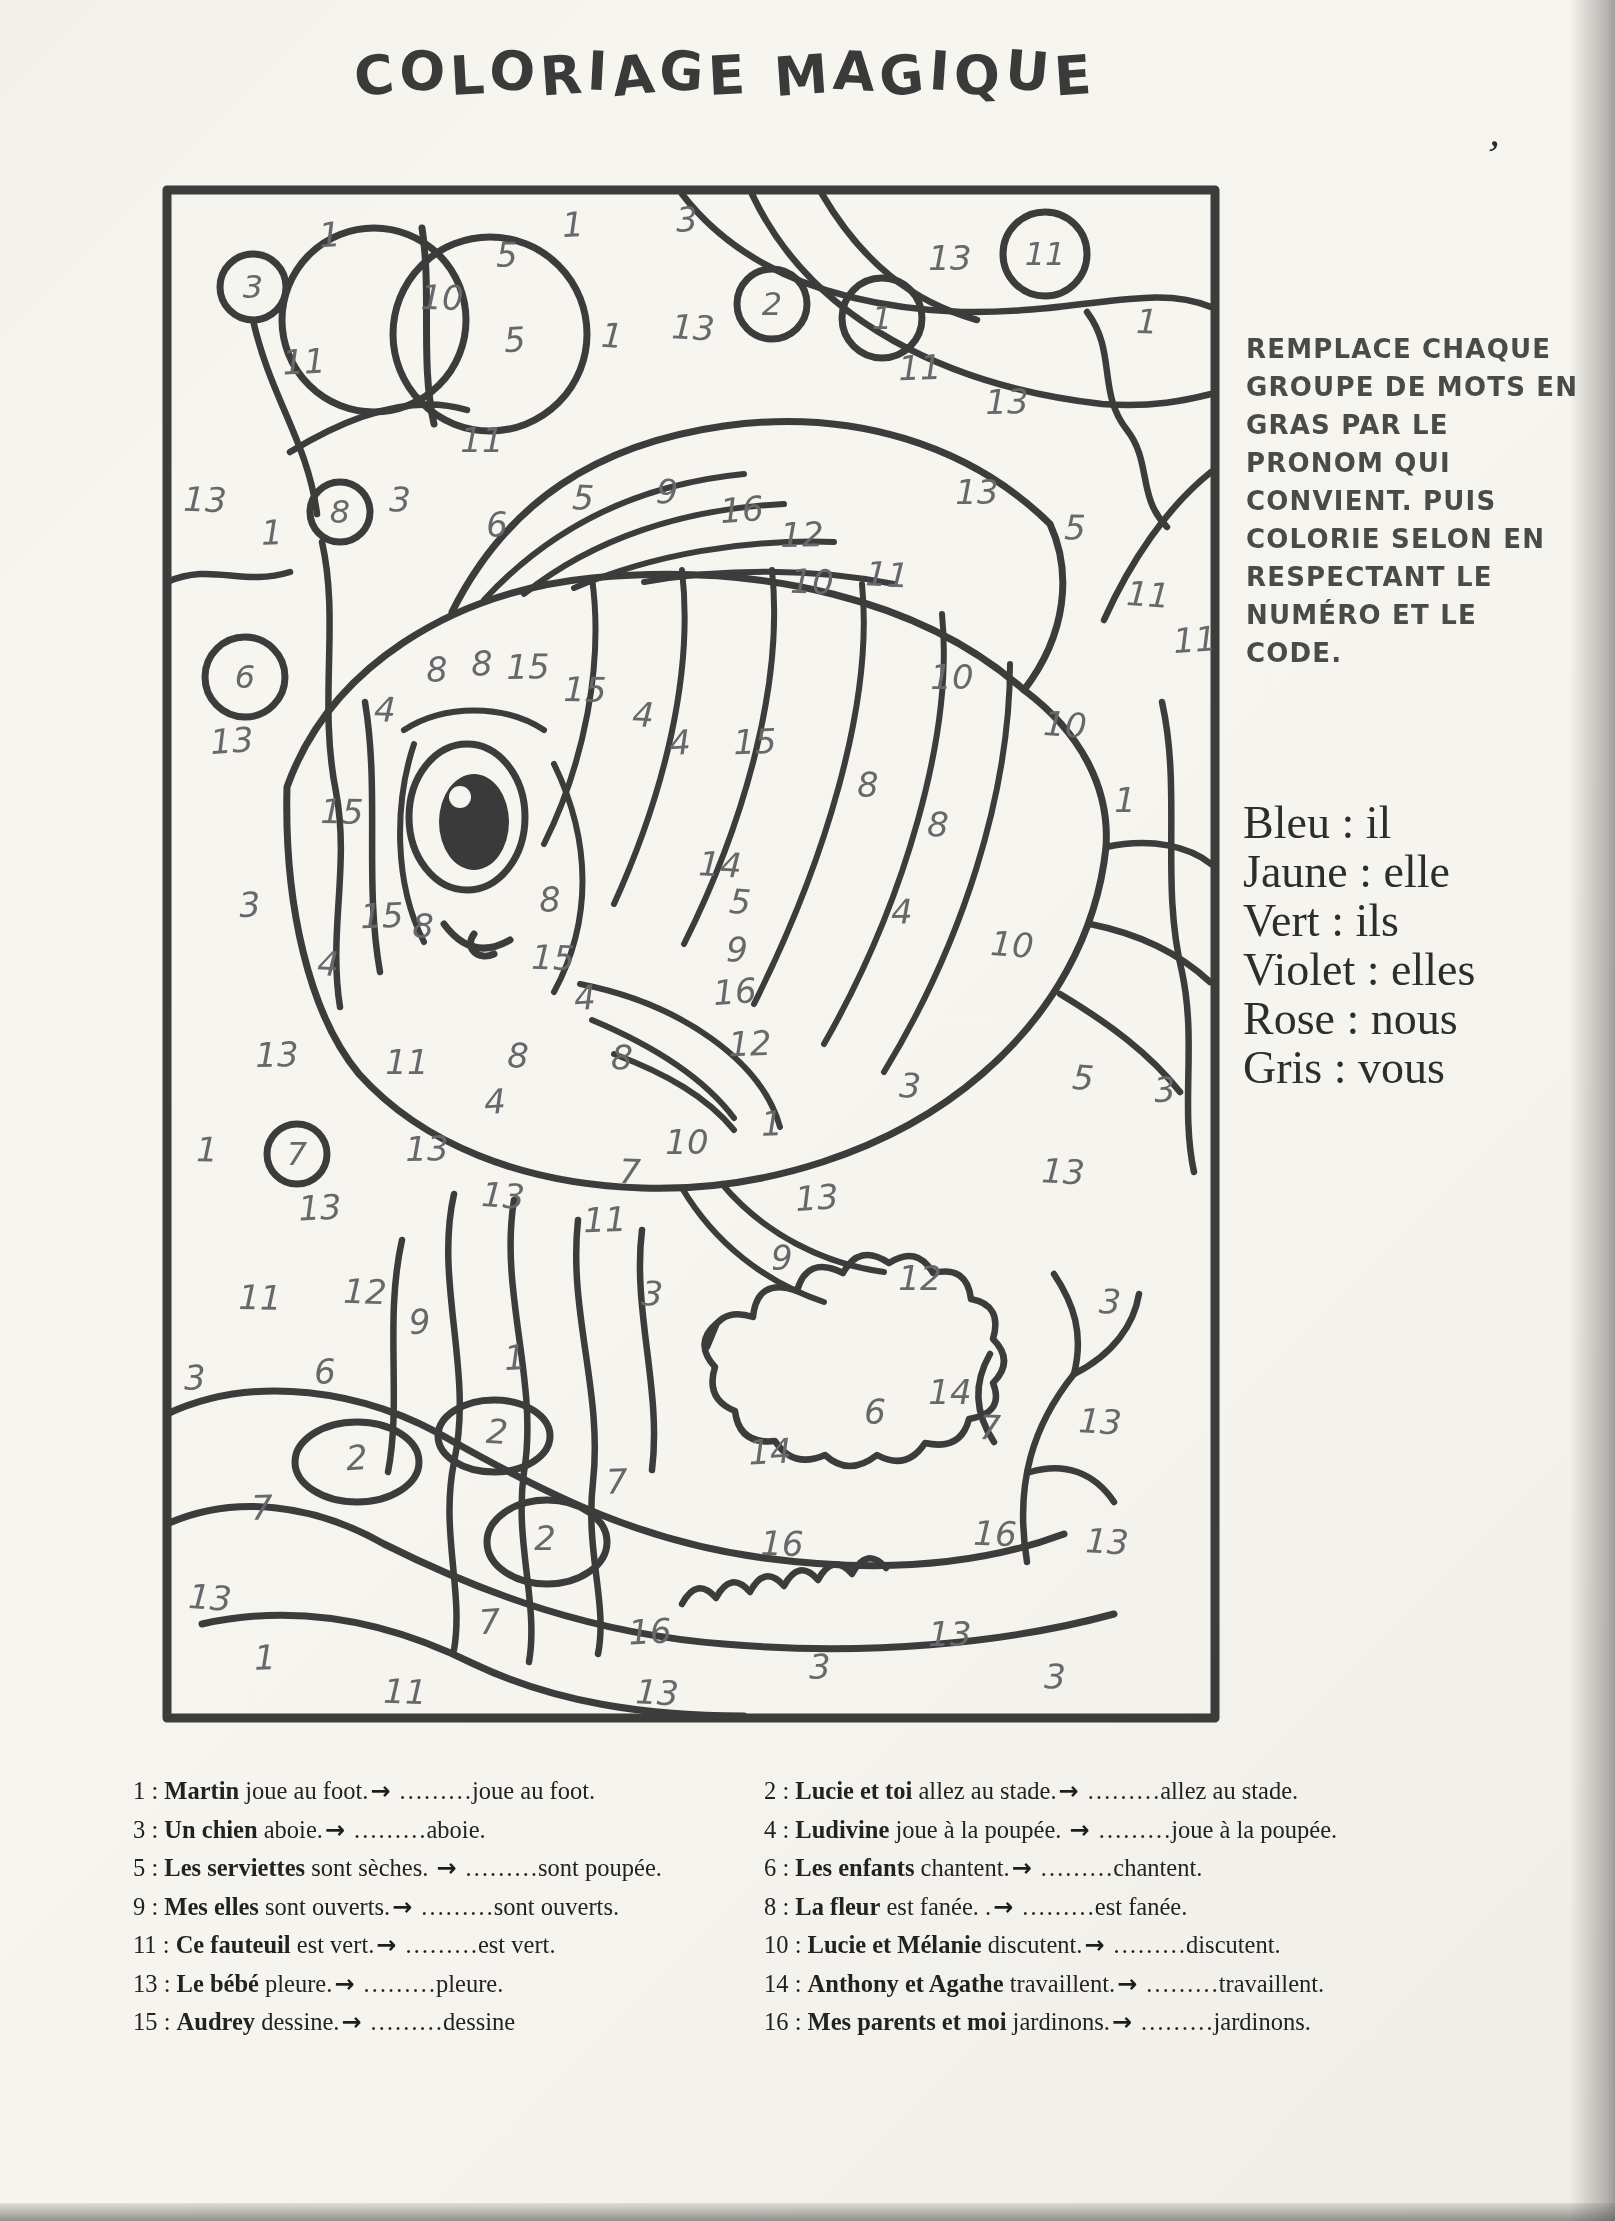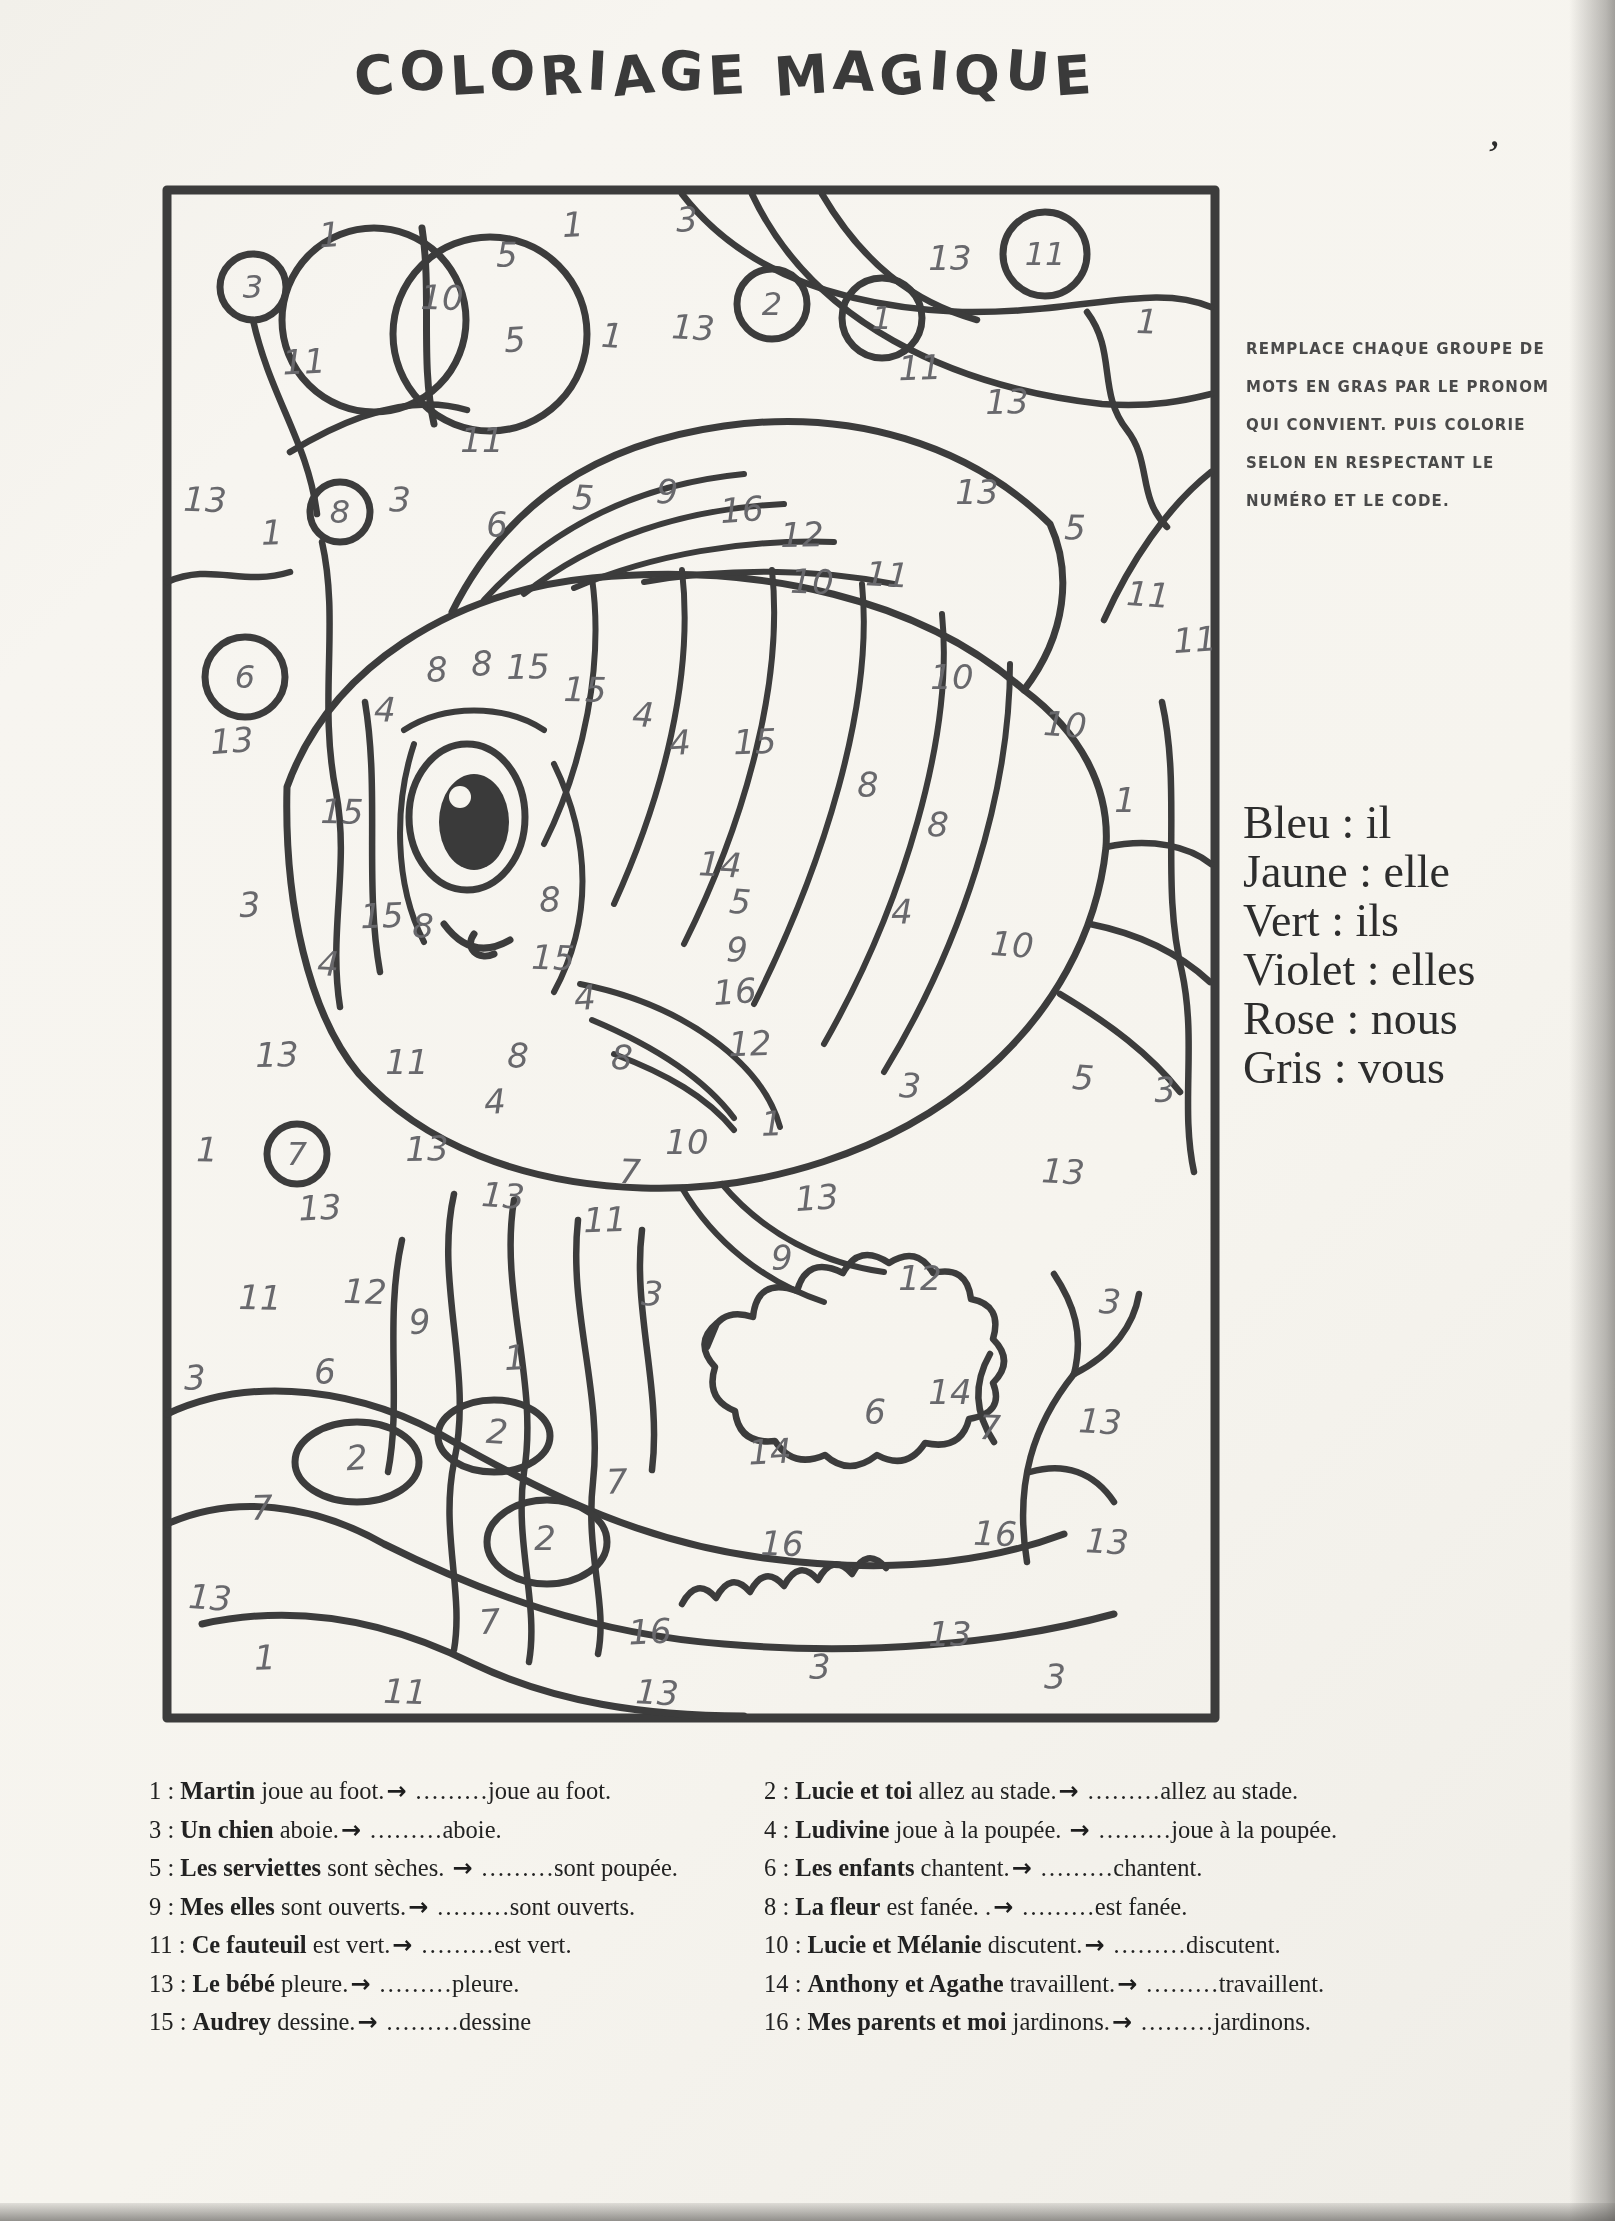--- a/index.html
+++ b/index.html
@@ -32,35 +32,35 @@
   .title .ch{display:inline-block;}
   .stray{
     position:absolute;left:1492px;top:108px;
     font-family:"Liberation Serif",serif;font-size:42px;color:#2b2b2b;
     transform:rotate(12deg);
   }
   
   .instructions{
     position:absolute;left:1246px;top:330px;width:336px;
     font-family:"DejaVu Sans", sans-serif;font-weight:700;
-    font-size:15px;line-height:38px;letter-spacing:1.2px;
+    font-size:26px;line-height:38px;letter-spacing:1.2px;
     color:#4a4a4a;text-transform:uppercase;
   }
   
   .legend{
     position:absolute;left:1243px;top:798px;width:360px;
     font-family:"Liberation Serif", serif;font-size:46px;line-height:49px;color:#2d2d2d;
   }
   
   .sent-col{
     position:absolute;top:1772px;width:668px;
     font-family:"Liberation Serif", serif;font-size:24.5px;line-height:37.5px;
     color:#222;white-space:nowrap;
   }
-  .sent-left{left:149px;}
+  .sent-left{left:133px;}
   .sent-right{left:764px;width:690px;}
   .s-row b{font-weight:bold;}
   .s-row .arrow{
     font-family:"DejaVu Sans", sans-serif;font-size:24px;font-weight:bold;
     margin:0 8px 0 2px;color:#1d1d1d;
   }
   
   .drawing{position:absolute;left:122px;top:142px;}
   .drawing svg{display:block;}
   .rnum{

